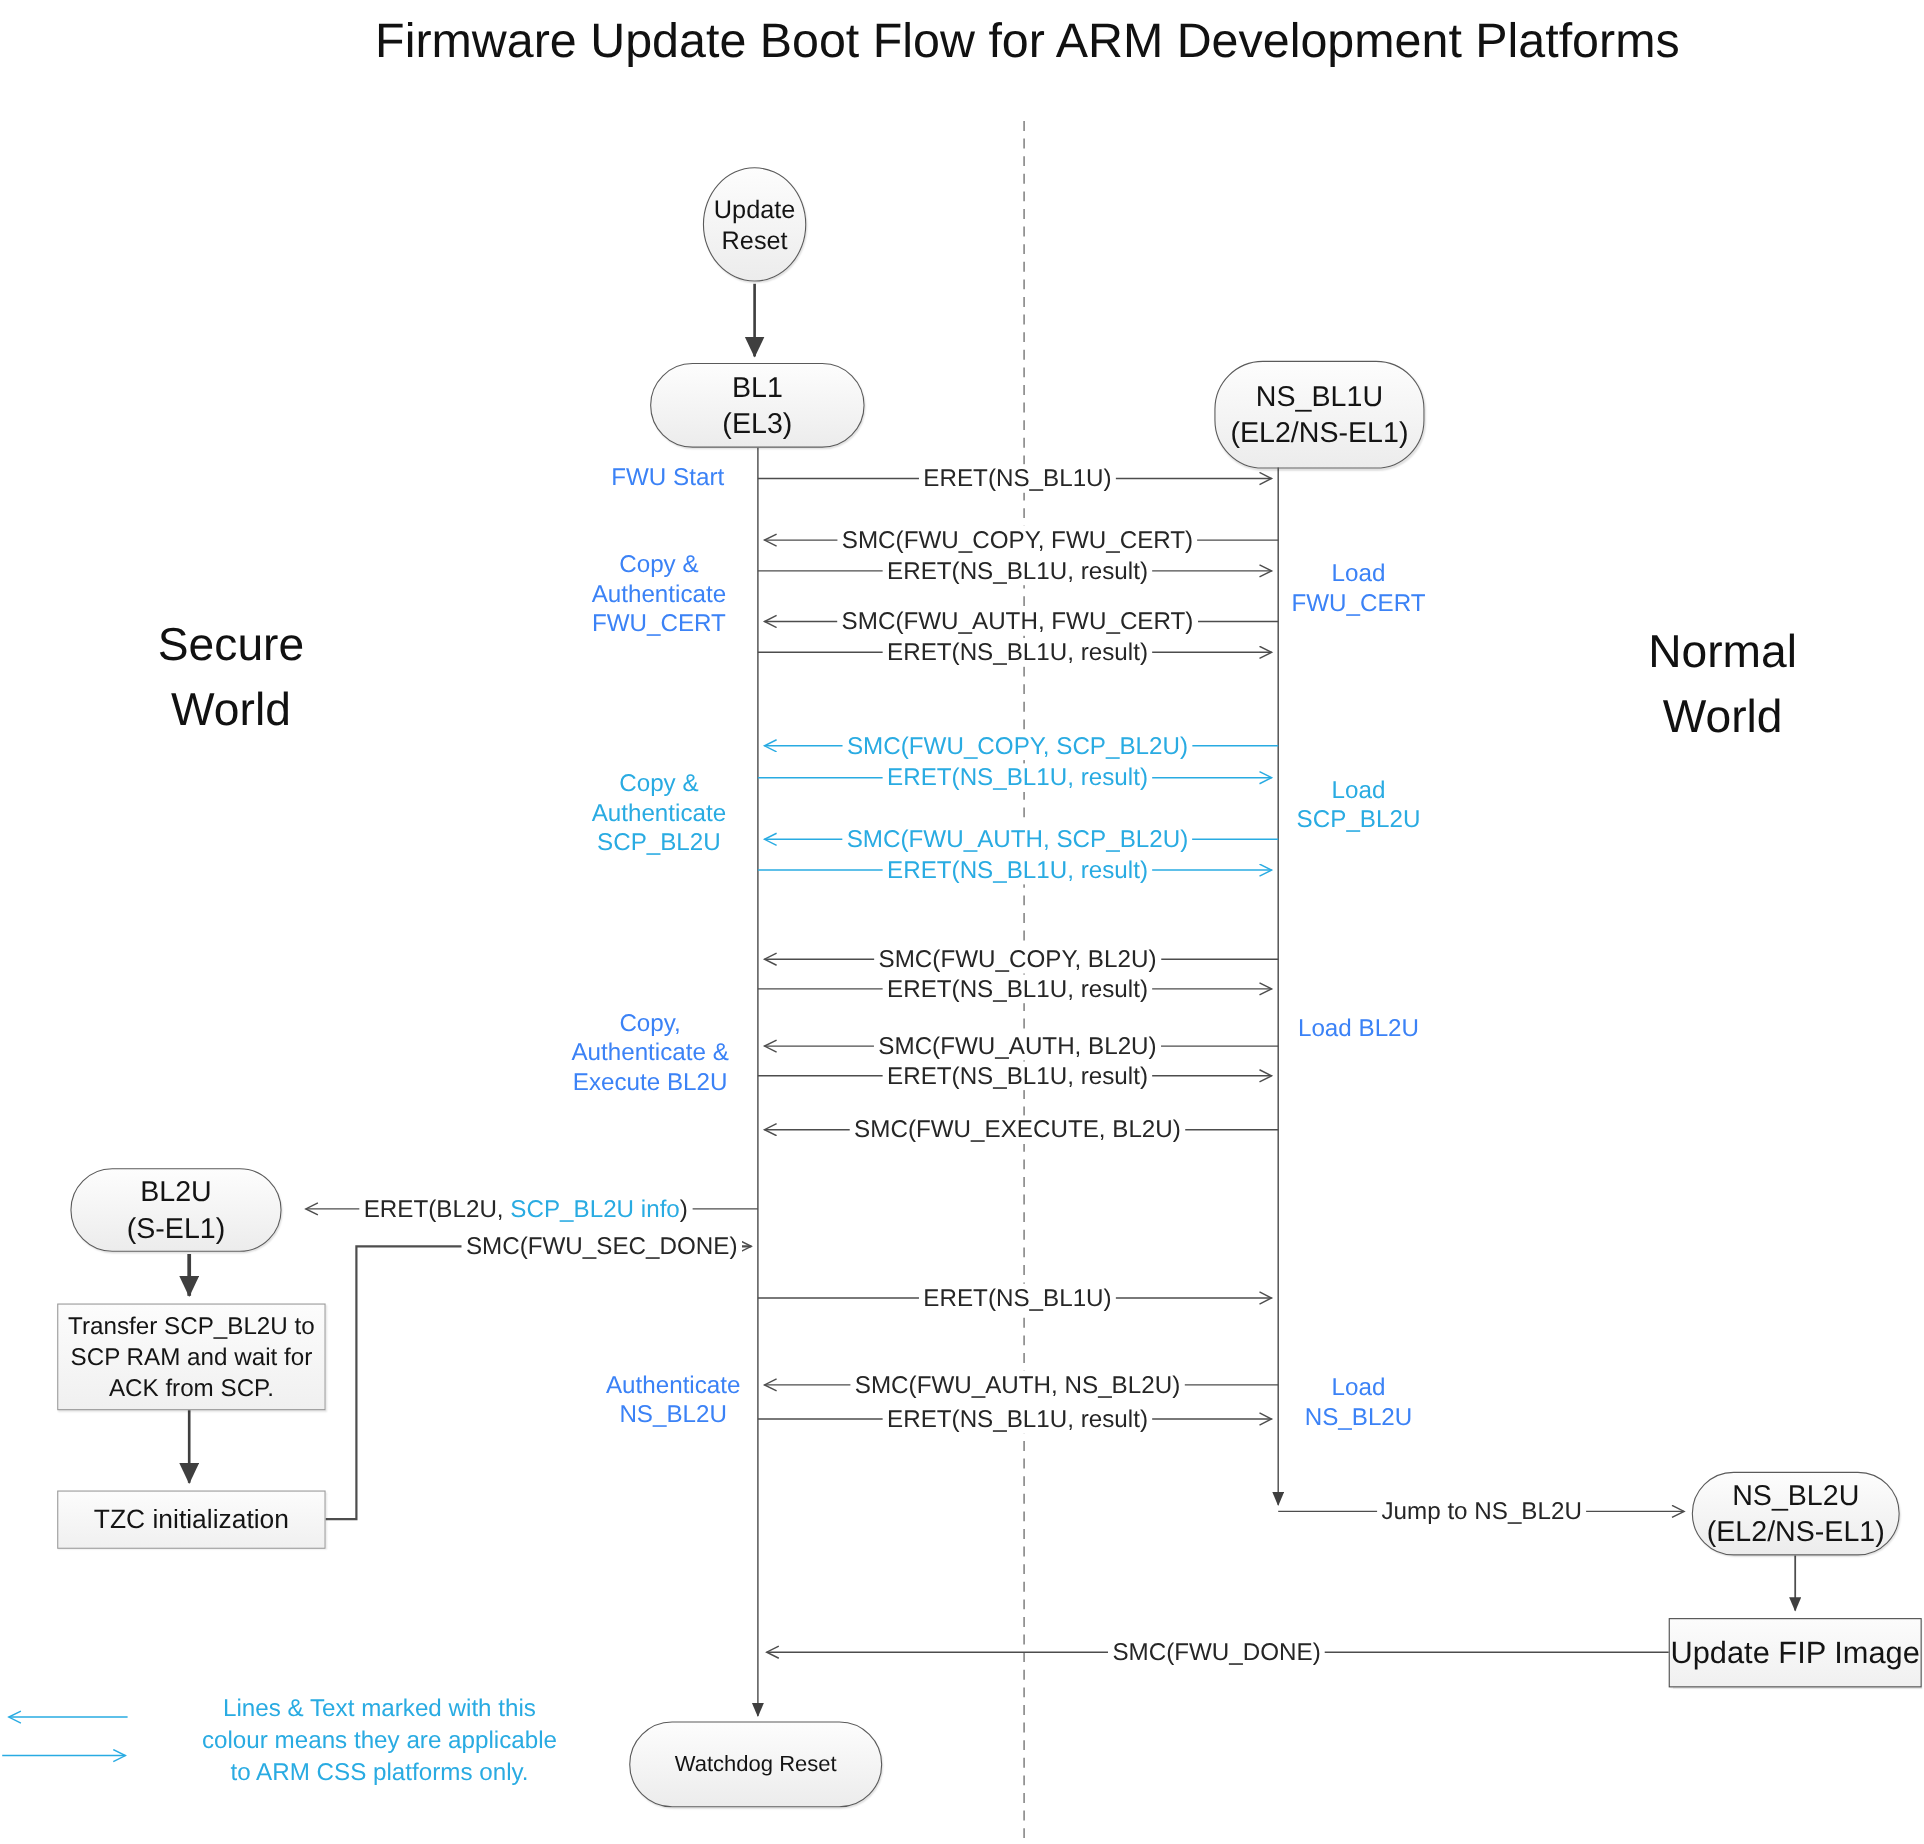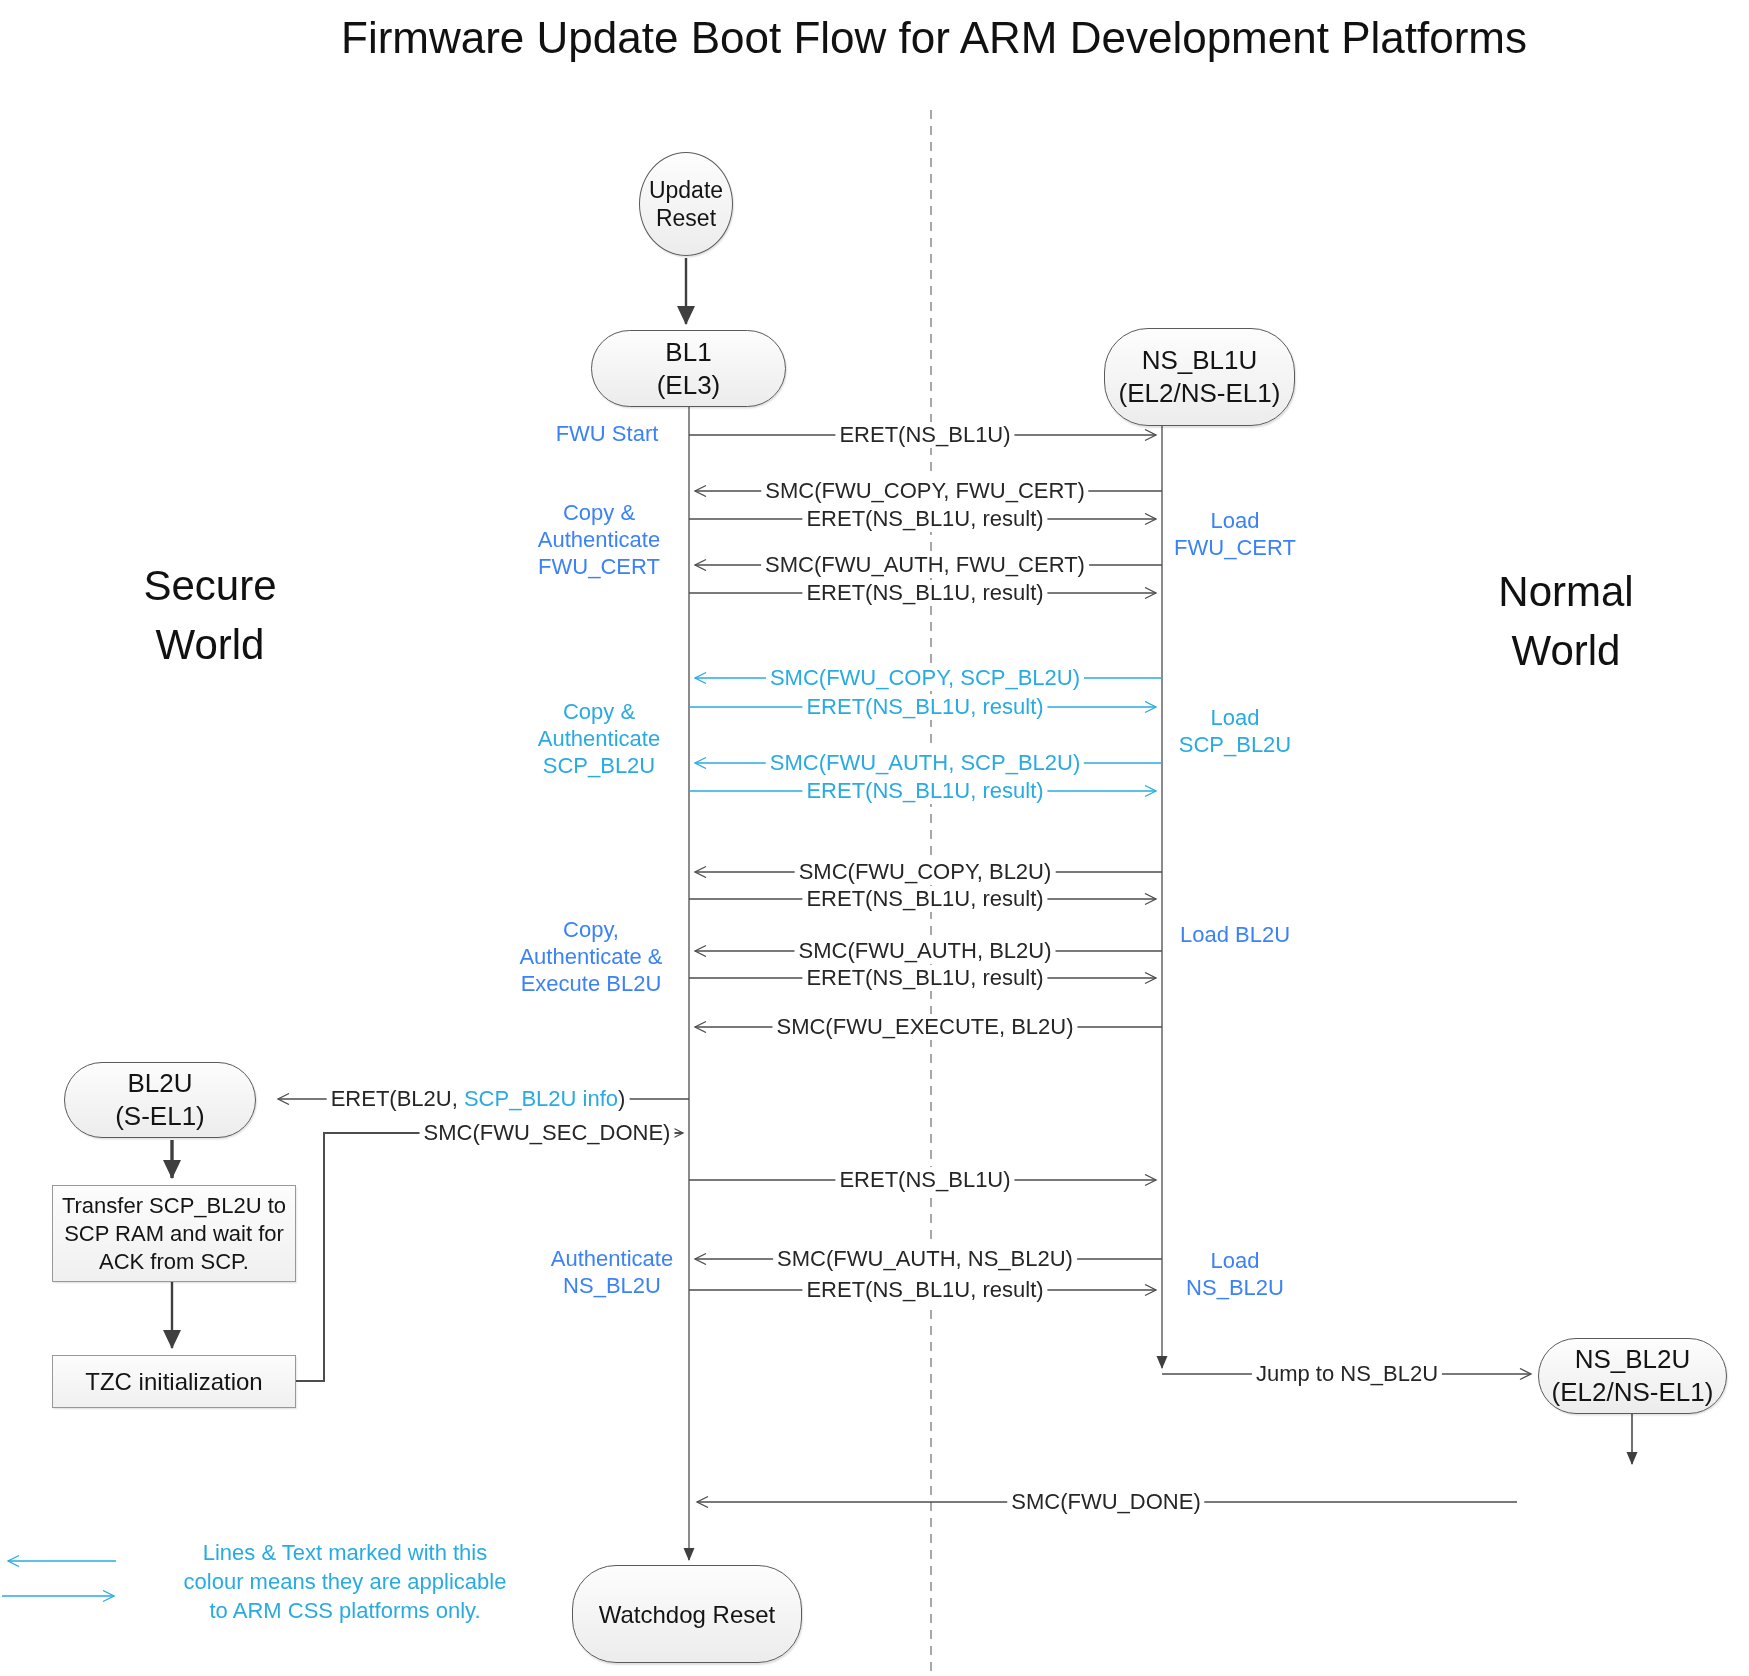--- a/index.html
+++ b/index.html
@@ -145,22 +145,25 @@
 
   <div class="procbox" style="left:52px;top:1355px;width:244px;height:53px;font-size:24px;">
     <div>TZC initialization</div>
   </div>
 
   <div class="node stadium" style="left:1538px;top:1338px;width:189px;height:76px;">
     <div>NS_BL2U</div>
     <div>(EL2/NS-EL1)</div>
   </div>
 
-
-  <div class="node stadium" style="left:572px;top:1565px;width:230px;height:98px;font-size:24px;">
+  <div class="procbox" style="left:1517px;top:1471px;width:230px;height:63px;font-size:28px;border-color:#4a4a4a;">
+    <div>Update FIP Image</div>
+  </div>
+
+  <div class="node stadium" style="left:572px;top:1565px;width:230px;height:78px;font-size:20px;">
     <div>Watchdog Reset</div>
   </div>
 
   <div class="stage" style="left:607px;top:420px;">FWU Start</div>
 
   <div class="stage" style="left:599px;top:499px;">
     <div>Copy &amp;</div>
     <div>Authenticate</div>
     <div>FWU_CERT</div>
   </div>

